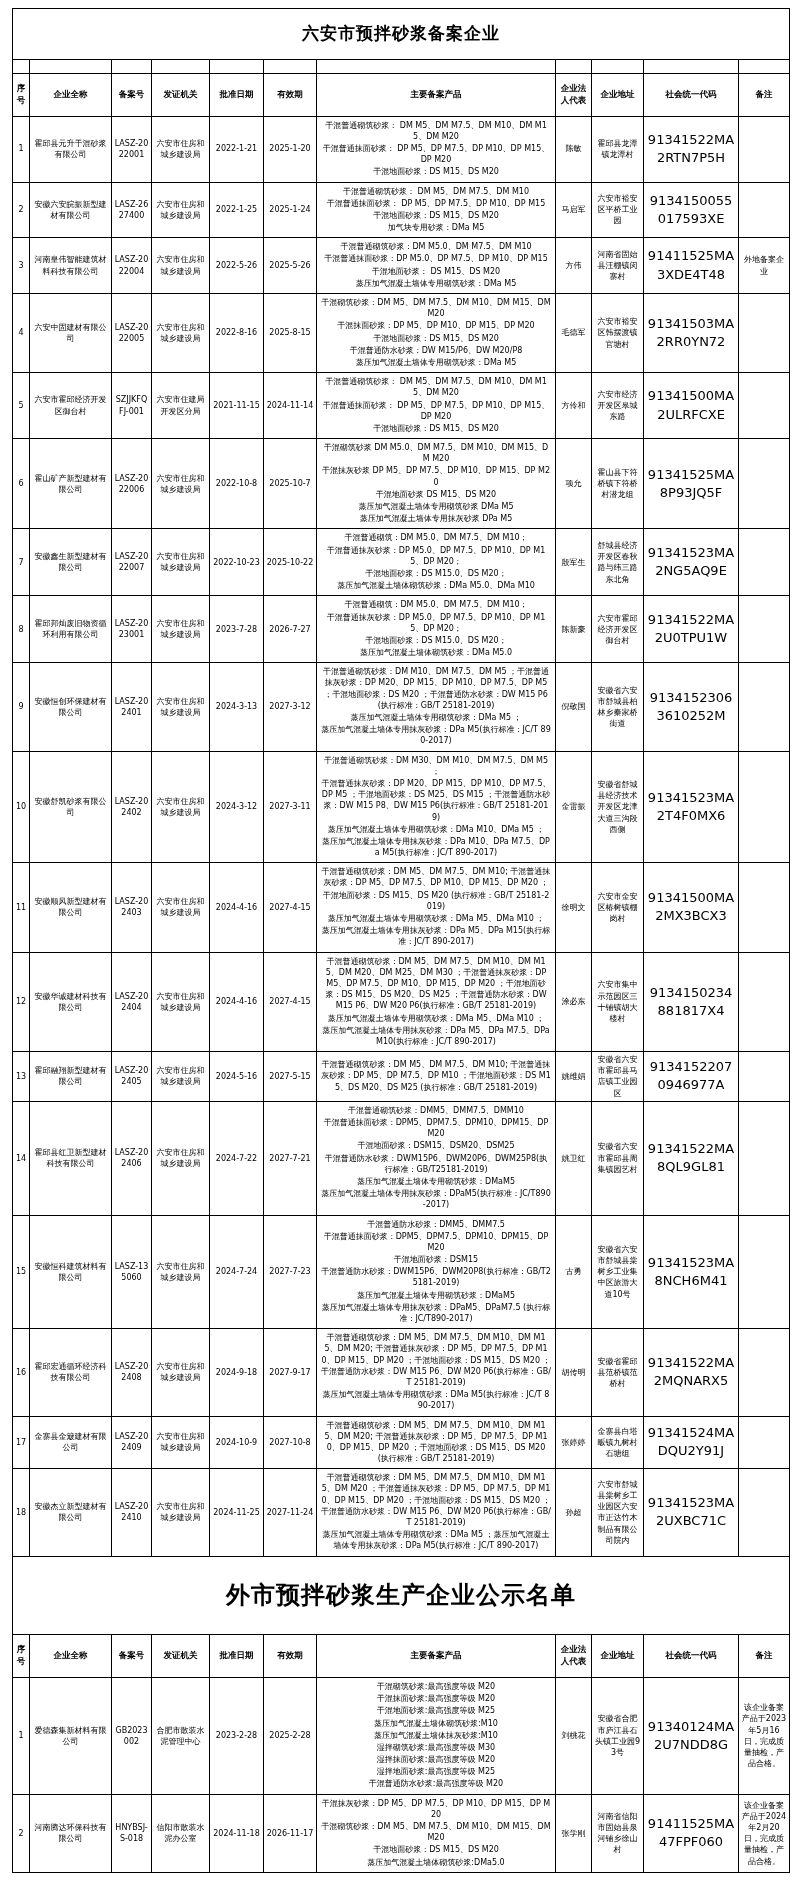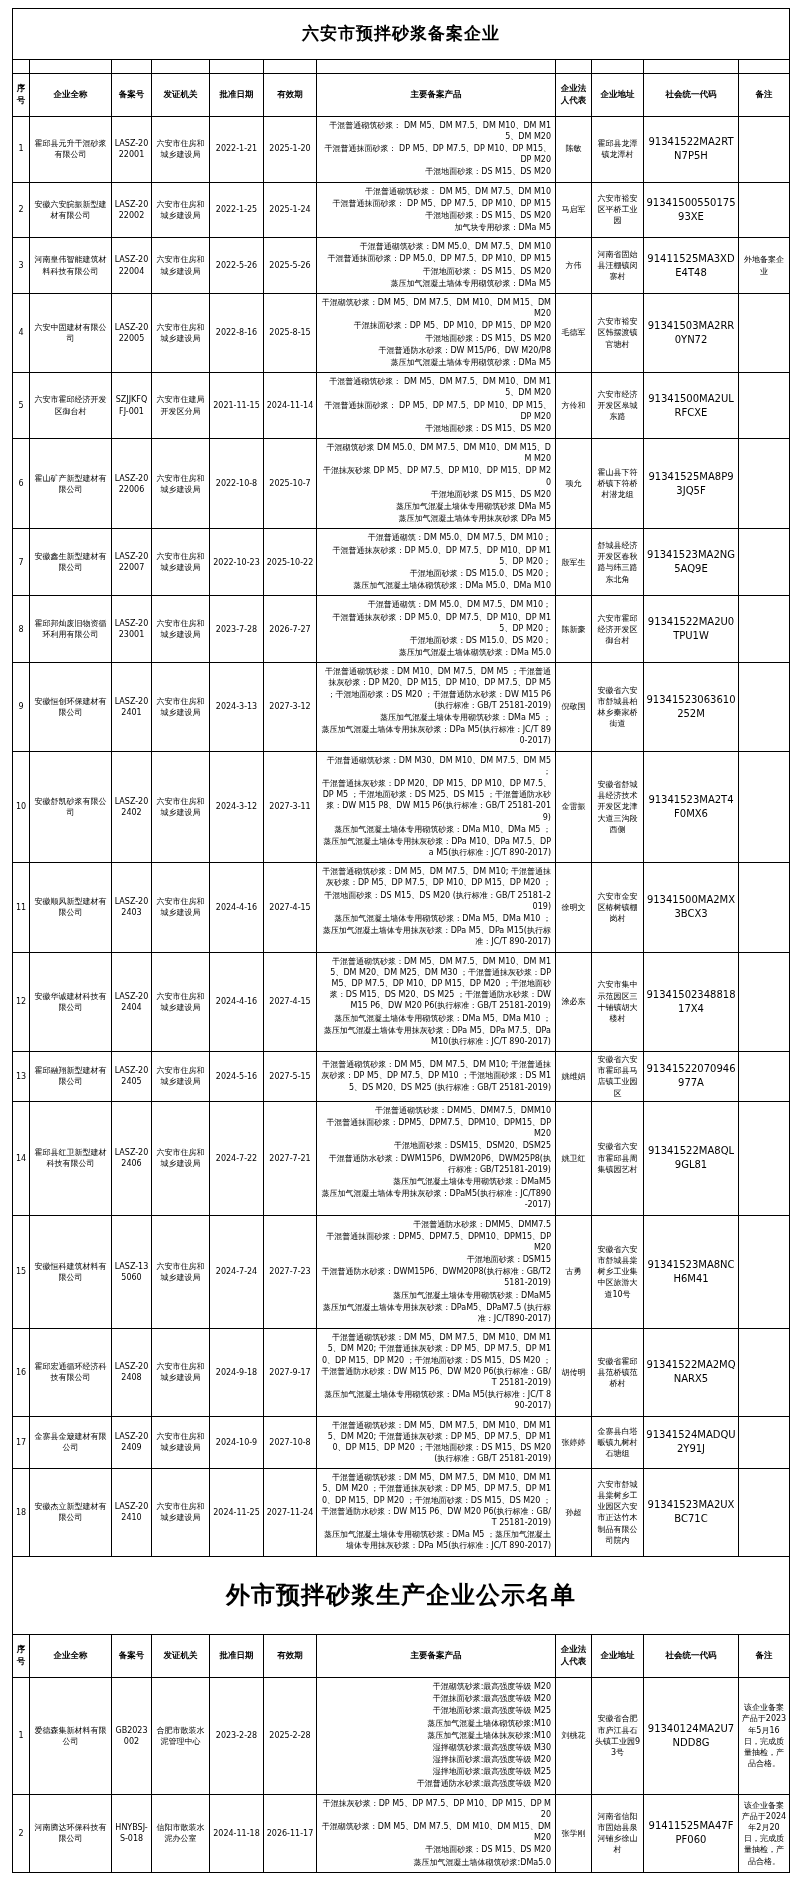--- a/index.html
+++ b/index.html
@@ -6,23 +6,23 @@
   .sheet{width:800px;box-sizing:border-box;padding:8px 11px 12px 12px;background:#fff;}
   table{border-collapse:collapse;table-layout:fixed;width:777px;
         font-family:"DejaVu Sans","Liberation Sans",sans-serif;}
   td{border:1px solid #000;color:#000;font-size:8px;line-height:1.4;
      padding:2px;text-align:center;vertical-align:middle;
      word-wrap:break-word;overflow-wrap:break-word;word-break:break-all;}
   tr.title-row td{font-size:17px;font-weight:700;padding:13px 2px;word-break:keep-all;letter-spacing:1px;}
   tr.title-row.big td{font-size:24px;padding:22px 2px;}
   tr.spacer-row td{height:13px;padding:0;}
   tr.header-row td{font-weight:700;font-size:8.5px;padding:9px 1px;}
-  td.products{text-align:right;padding:3px 4px;}
+  td.products{text-align:center;padding:3px 4px;}
   td.products div{margin:0 0 1px 0;}
-  td.cell-credit_code{font-size:10px;margin-top:12px;}
+  td.cell-credit_code{font-size:13px;margin-top:12px;}
 </style>
 </head>
 <body>
 
 <div class="sheet">
   <table>
     <colgroup>
       <col style="width:17px">
         <col style="width:82px">
         <col style="width:40px">
@@ -78,21 +78,21 @@
             <div>干混地面砂浆：DS M15、DS M20</div>
           </td>
           <td class="cell-legal_rep">陈敏</td>
           <td class="cell-address">霍邱县龙潭镇龙潭村</td>
           <td class="cell-credit_code">91341522MA2RTN7P5H</td>
           <td class="cell-remark"></td>
         </tr>
         <tr>
           <td class="cell-no">2</td>
           <td class="cell-name">安徽六安皖振新型建材有限公司</td>
-          <td class="cell-record_no">LASZ-2022002</td>
+          <td class="cell-record_no">LASZ-2627400</td>
           <td class="cell-authority">六安市住房和城乡建设局</td>
           <td class="cell-approve_date">2022-1-25</td>
           <td class="cell-valid_until">2025-1-24</td>
           <td class="products">
             <div>干混普通砌筑砂浆： DM M5、DM M7.5、DM M10</div>
             <div>干混普通抹面砂浆： DP M5、DP M7.5、DP M10、DP M15</div>
             <div>干混地面砂浆：DS M15、DS M20</div>
             <div>加气块专用砂浆：DMa M5</div>
           </td>
           <td class="cell-legal_rep">马启军</td>

